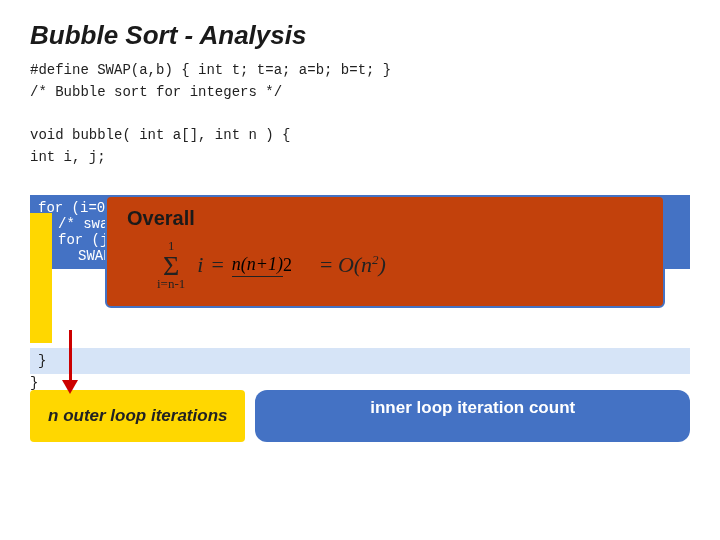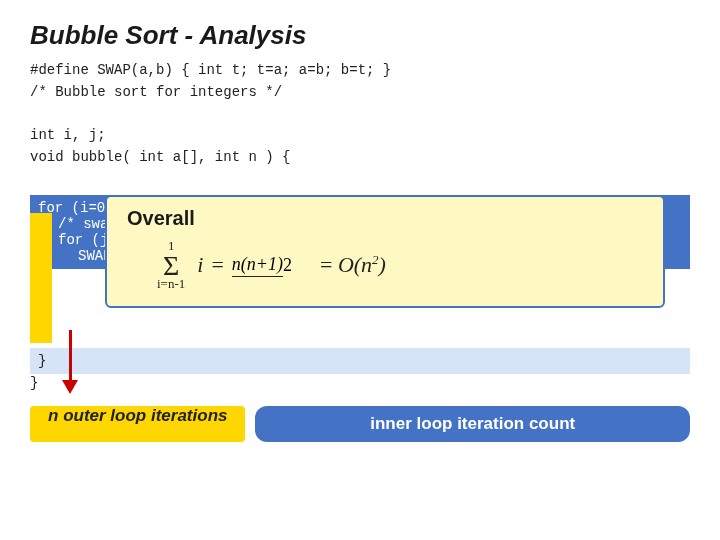--- a/index.html
+++ b/index.html
@@ -53,21 +53,21 @@
       height: 130px;
       z-index: 10;
     }
 
     
     .overall-box {
       position: absolute;
       left: 105px;
       top: 195px;
       width: 560px;
-      background: #fef9c3;
+      background: #c2410c;
       border: 2px solid #4472c4;
       border-radius: 6px;
       padding: 10px 20px 14px 20px;
       z-index: 20;
     }
 
     .overall-title {
       font-size: 20px;
       font-weight: bold;
       color: #1a1a1a;
@@ -183,21 +183,21 @@
       position: absolute;
       bottom: 18px;
       left: 30px;
       display: flex;
       gap: 10px;
       width: 660px;
     }
 
     .annotation-box-left {
       background: #ffd700;
-      padding: 0 18px;
+      padding: 16px 18px;
       font-size: 17px;
       font-weight: bold;
       font-style: italic;
       color: #222;
       border-radius: 4px;
       flex: 0 0 auto;
       text-align: right;
     }
 
     .annotation-box-right {
@@ -259,22 +259,22 @@
 
 <div class="slide">
 
   <div class="title">Bubble Sort - Analysis</div>
 
   <div class="code-section">
     <div class="code-block">
       <span class="code-line">#define SWAP(a,b)    { int t; t=a; a=b; b=t; }</span>
       <span class="code-line">/* Bubble sort for integers */</span>
       <span class="code-line">&nbsp;</span>
+      <span class="code-line">void bubble( int a[], int n ) {</span>
       <span class="code-line">   int i, j;</span>
-      <span class="code-line">void bubble( int a[], int n ) {</span>
     </div>
   </div>
 
   <div class="blue-code-area">
     <span class="code-line">   for (i=0; i&lt;n; i++) {</span>
     <span class="code-line indent1">      /* swap */</span>
     <span class="code-line indent1">      for (j=0; j&lt;n-i-1; j++)</span>
     <span class="code-line indent2">         SWAP(a[j], a[j+1]);</span>
   </div>
 

